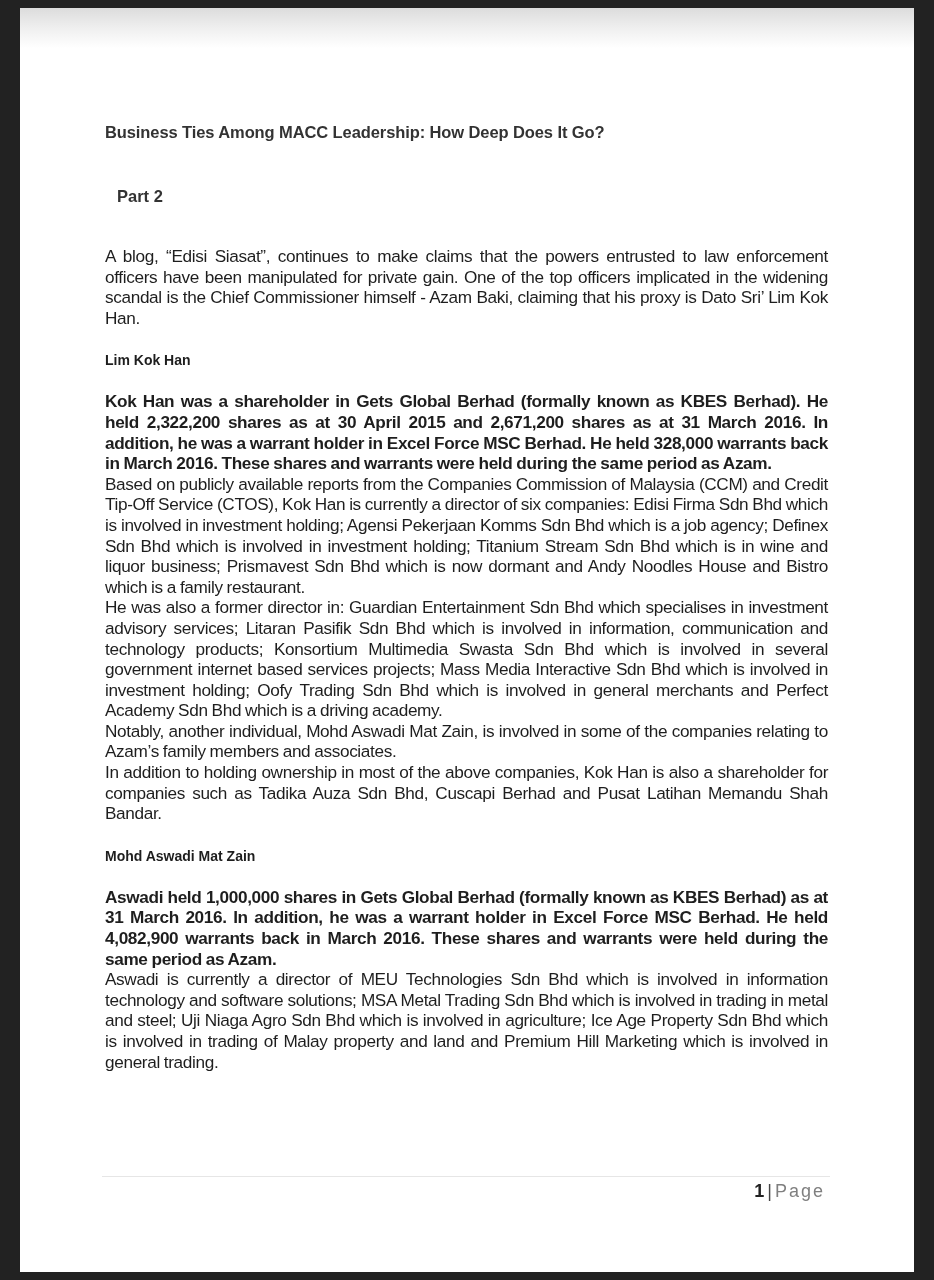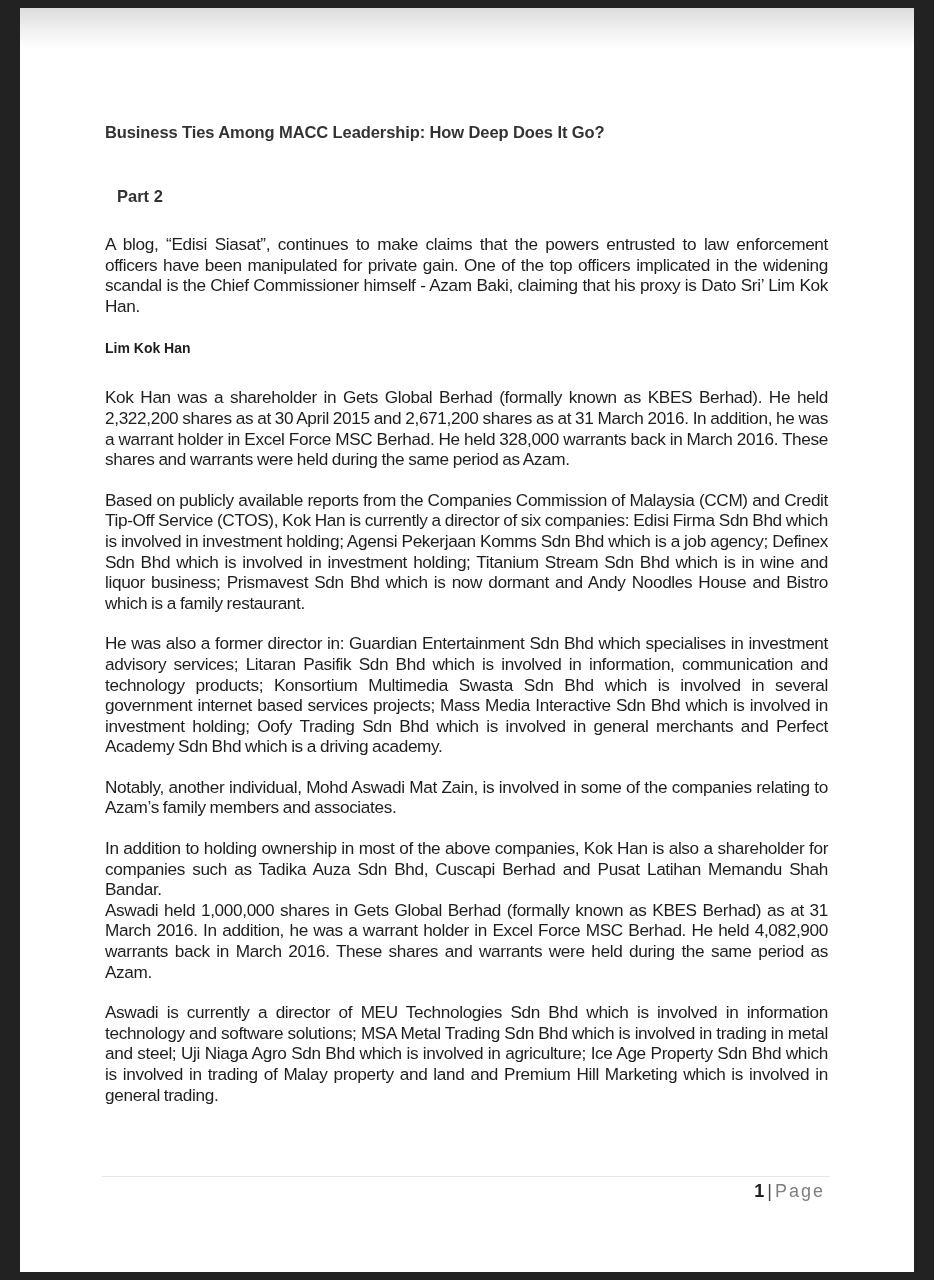--- a/index.html
+++ b/index.html
@@ -56,35 +56,35 @@
     }
     .para {
       font-size: 17.2px;
       line-height: 20.6px;
       text-align: justify;
       margin: 0;
       letter-spacing: -0.35px;
       word-spacing: -0.5px;
     }
     .para.first {
-      margin-top: 28px;
+      margin-top: 40px;
     }
     .para.spaced {
-      margin-top: 20px;
     }
     .section-head {
       font-weight: bold;
       font-size: 14px;
       color: #1e1e1e;
       margin: 0;
       margin-top: 22px;
       line-height: 20px;
     }
     .section-head + .para {
-      margin-top: 29px;
+      margin-top: 21px;
+      font-weight: bold;
     }
     .footer-rule {
       position: absolute;
       left: 82px;
       top: 1168px;
       width: 728px;
       height: 1px;
       background: #e6e6e6;
     }
     .footer-page {
@@ -122,20 +122,21 @@
     <section>
       <h3 class="section-head">Lim Kok Han</h3>
       <p class="para">Kok Han was a shareholder in Gets Global Berhad (formally known as KBES Berhad). He held 2,322,200 shares as at 30 April 2015 and 2,671,200 shares as at 31 March 2016. In addition, he was a warrant holder in Excel Force MSC Berhad. He held 328,000 warrants back in March 2016. These shares and warrants were held during the same period as Azam.</p>
       <p class="para spaced">Based on publicly available reports from the Companies Commission of Malaysia (CCM) and Credit Tip-Off Service (CTOS), Kok Han is currently a director of six companies: Edisi Firma Sdn Bhd which is involved in investment holding; Agensi Pekerjaan Komms Sdn Bhd which is a job agency; Definex Sdn Bhd which is involved in investment holding; Titanium Stream Sdn Bhd which is in wine and liquor business; Prismavest Sdn Bhd which is now dormant and Andy Noodles House and Bistro which is a family restaurant.</p>
       <p class="para spaced">He was also a former director in: Guardian Entertainment Sdn Bhd which specialises in investment advisory services; Litaran Pasifik Sdn Bhd which is involved in information, communication and technology products; Konsortium Multimedia Swasta Sdn Bhd which is involved in several government internet based services projects; Mass Media Interactive Sdn Bhd which is involved in investment holding; Oofy Trading Sdn Bhd which is involved in general merchants and Perfect Academy Sdn Bhd which is a driving academy.</p>
       <p class="para spaced">Notably, another individual, Mohd Aswadi Mat Zain, is involved in some of the companies relating to Azam’s family members and associates.</p>
       <p class="para spaced">In addition to holding ownership in most of the above companies, Kok Han is also a shareholder for companies such as Tadika Auza Sdn Bhd, Cuscapi Berhad and Pusat Latihan Memandu Shah Bandar.</p>
     </section>
 
     <section>
+      <h3 class="section-head">Mohd Aswadi Mat Zain</h3>
       <p class="para">Aswadi held 1,000,000 shares in Gets Global Berhad (formally known as KBES Berhad) as at 31 March 2016. In addition, he was a warrant holder in Excel Force MSC Berhad. He held 4,082,900 warrants back in March 2016. These shares and warrants were held during the same period as Azam.</p>
       <p class="para spaced">Aswadi is currently a director of MEU Technologies Sdn Bhd which is involved in information technology and software solutions; MSA Metal Trading Sdn Bhd which is involved in trading in metal and steel; Uji Niaga Agro Sdn Bhd which is involved in agriculture; Ice Age Property Sdn Bhd which is involved in trading of Malay property and land and Premium Hill Marketing which is involved in general trading.</p>
     </section>
   </div>
 
   <div class="footer-rule"></div>
   <div class="footer-page">
     <span class="num">1</span><span class="sep">|</span><span>Page</span>
   </div>
 </div>

